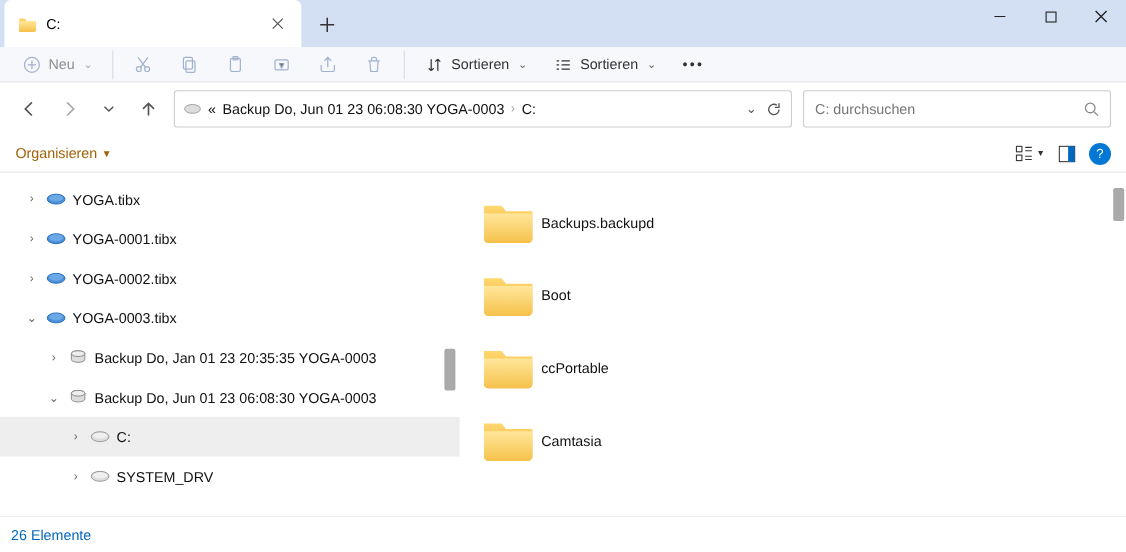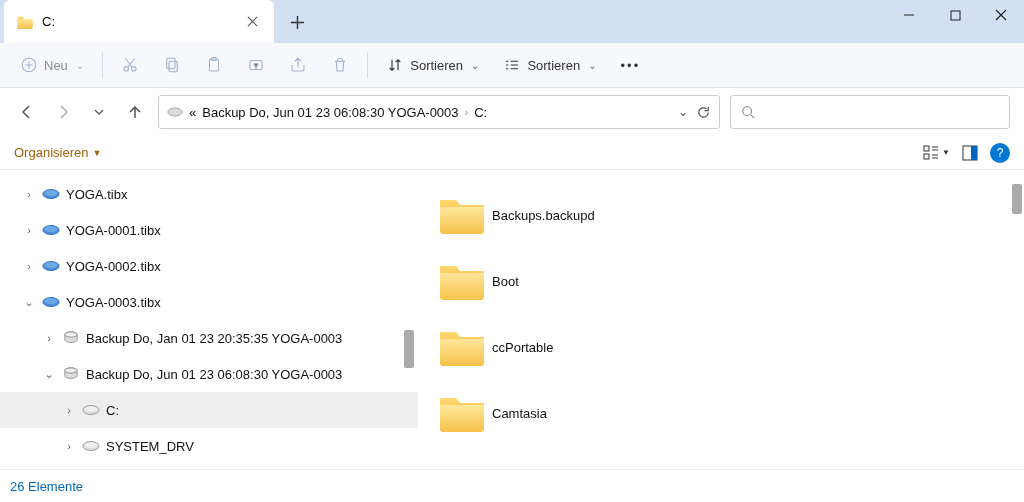--- a/index.html
+++ b/index.html
@@ -5,21 +5,21 @@
 *{margin:0;padding:0;box-sizing:border-box;font-family:"Segoe UI",sans-serif;font-size:13px;-webkit-user-select:none;user-select:none}
 body{width:1024px;height:502px;overflow:hidden;background:#fff;display:flex;flex-direction:column}
 .titlebar{height:43px;background:#d3dff2;display:flex;align-items:flex-start}
 .tab{height:43px;background:#fff;border-radius:6px 6px 0 0;display:flex;align-items:center;padding:0 12px;margin-left:4px;margin-top:0;width:270px}
 .tab .folder-ico{width:18px;height:18px;margin-right:8px}
 .tab .title{flex:1;color:#000}
 .tab .close{padding:4px;color:#555}
 .newtab{width:34px;height:34px;display:flex;align-items:center;justify-content:center;color:#333;margin-top:5px;margin-left:6px}
 .winctrls{margin-left:auto;display:flex}
 .winbtn{width:46px;height:30px;display:flex;align-items:center;justify-content:center;color:#222}
-.toolbar{height:45px;background:#f6f8fc;display:flex;align-items:center;padding:0 10px;gap:4px;border-bottom:1px solid #e5e5e5}
+.toolbar{height:32px;background:#f6f8fc;display:flex;align-items:center;padding:0 10px;gap:4px;border-bottom:1px solid #e5e5e5}
 .tbtn{display:flex;align-items:center;justify-content:center;height:36px;padding:0 10px;color:#5c7aa8;border-radius:4px;gap:6px}
 .tbtn.disabled{opacity:.55}
 .tsep{width:1px;height:26px;background:#d5dce8;margin:0 4px}
 .tbtn svg{width:18px;height:18px}
 .tlabel{color:#333;font-size:13px}
 .chev{color:#666;font-size:10px;margin-left:2px}
 .more{letter-spacing:2px;color:#333;padding:0 10px}
 .navrow{height:48px;display:flex;align-items:center;padding:0 14px;gap:10px}
 .navbtn{width:26px;height:26px;display:flex;align-items:center;justify-content:center;color:#666}
 .addr{flex:1;height:34px;border:1px solid #ccc;border-radius:3px;display:flex;align-items:center;padding:0 8px;min-width:0}
@@ -199,20 +199,21 @@
     <span class="crumb">C:</span>
     <span class="spacer"></span>
     <span class="chev" style="font-size:12px;color:#555">⌄</span>
     <span class="refresh">
         <svg width="15" height="15" viewBox="0 0 16 16">
           <path fill="none" stroke="#555" stroke-width="1.3" d="M13 8a5 5 0 1 1-2-4M13 2v4h-4"></path>
         </svg>
       </span>
   </div>
   <div class="search">
+    <input placeholder="C: durchsuchen" style="">
     <svg width="14" height="14" viewBox="0 0 16 16">
         <circle cx="7" cy="7" r="5" fill="none" stroke="#888" stroke-width="1.3"></circle>
         <path stroke="#888" stroke-width="1.3" d="M11 11l4 4"></path>
       </svg>
   </div>
 </div>
 
 <div class="orgbar">
   <div class="orgbtn">
     <span>Organisieren</span>

